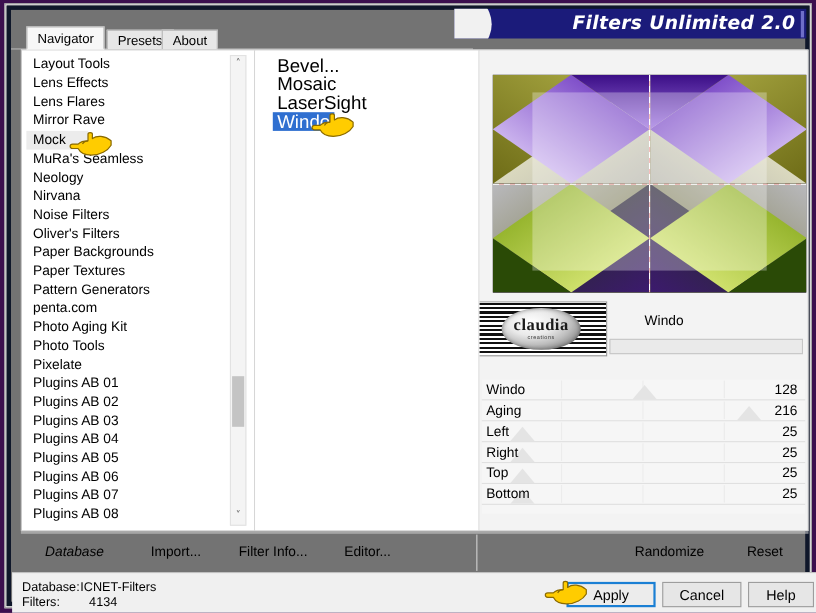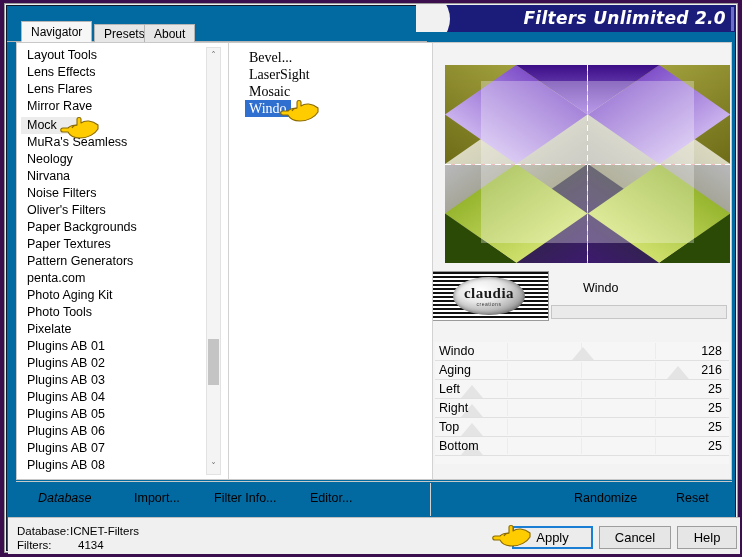--- a/index.html
+++ b/index.html
@@ -15,22 +15,22 @@
     box-sizing:border-box;
   }
   .frame-outer{
     position:absolute;left:4px;top:3px;width:734px;height:550px;
     background:#f0f0f0;
     border:1px solid #9a9a9a;
     box-sizing:border-box;
   }
   .frame-inner{
     position:absolute;left:1px;top:1px;right:1px;bottom:1px;
-    background:#0369a1;
-    border:1px solid #0f172a;
+    background:#737373;
+    border:4px solid #0f172a;
     box-sizing:border-box;
   }
   
   #title-banner{
     position:absolute;right:-1px;top:-1px;width:320px;height:27px;
     background:#1b1b7a;
     overflow:hidden;
   }
   #title-banner:before{
     content:"";position:absolute;left:-22px;top:-14px;width:56px;height:56px;
@@ -103,22 +103,22 @@
   #divider{
     position:absolute;left:211px;top:0;width:1px;height:436px;background:#d2d2d2;
   }
   
   #mid-col{
     position:absolute;left:212px;top:0;width:203px;height:436px;
     background:#ffffff;overflow:hidden;
   }
   #mid-list{position:absolute;left:16px;top:5px;width:180px;}
   .mrow{
-    height:17px;line-height:17px;font-size:14px;color:#000;
-    padding:0 4px;white-space:nowrap;cursor:default;display:inline-block;font-family:Liberation Serif, serif;
+    height:17px;line-height:17px;font-size:17px;color:#000;
+    padding:0 4px;white-space:nowrap;cursor:default;display:inline-block;
   }
   .mrow-wrap{display:block;height:17px;}
   .mrow.sel{background:#2f6fd0;color:#ffffff;}
   #divider2{
     position:absolute;left:415px;top:0;width:1px;height:436px;background:#d2d2d2;
   }
   
   #right-col{
     position:absolute;left:416px;top:0;width:298px;height:436px;
     background:#f3f3f3;overflow:hidden;
@@ -260,22 +260,22 @@
           <div class="sb-arrow up">˄</div>
           <div id="left-thumb"></div>
           <div class="sb-arrow down">˅</div>
         </div>
       </div>
       <div id="divider"></div>
 
       <div id="mid-col">
         <div id="mid-list">
               <div class="mrow-wrap"><div class="mrow">Bevel...</div></div>
+              <div class="mrow-wrap"><div class="mrow">Mosaic</div></div>
               <div class="mrow-wrap"><div class="mrow">LaserSight</div></div>
-              <div class="mrow-wrap"><div class="mrow">Mosaic</div></div>
               <div class="mrow-wrap"><div class="mrow sel">Windo</div></div>
             </div>
       </div>
       <div id="divider2"></div>
 
       <div id="right-col">
 
         <div id="preview">
 
           <div class="q" style="left:0;top:0;">

